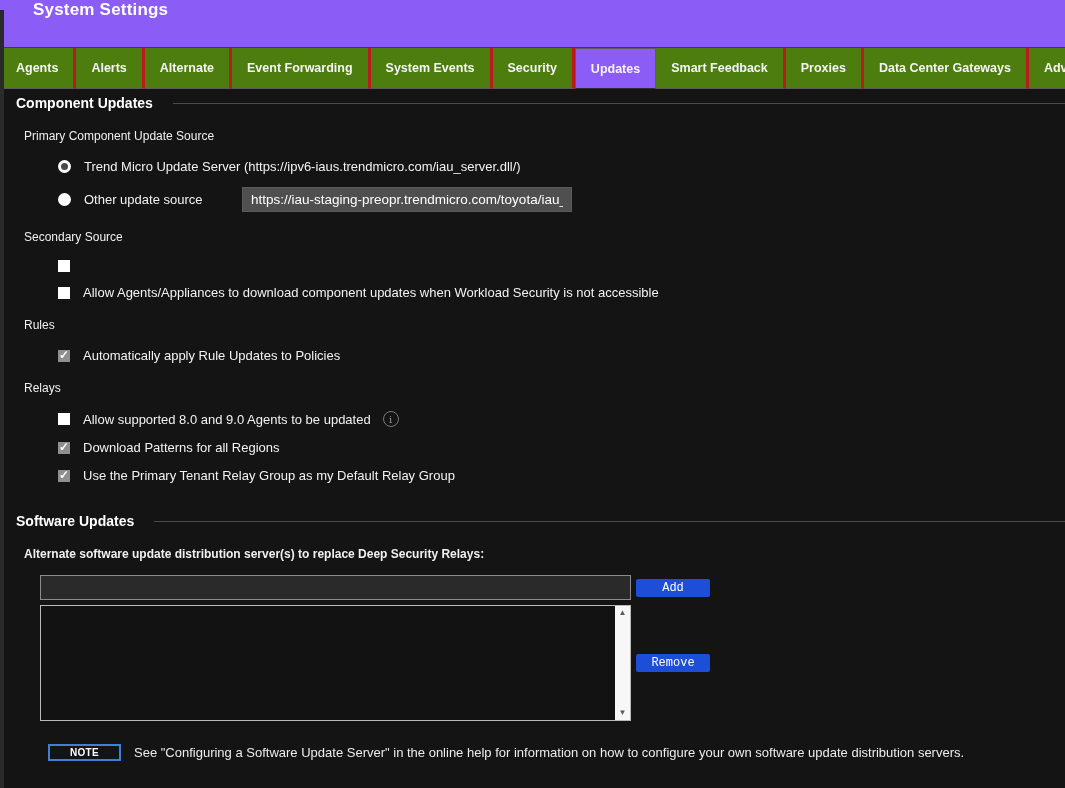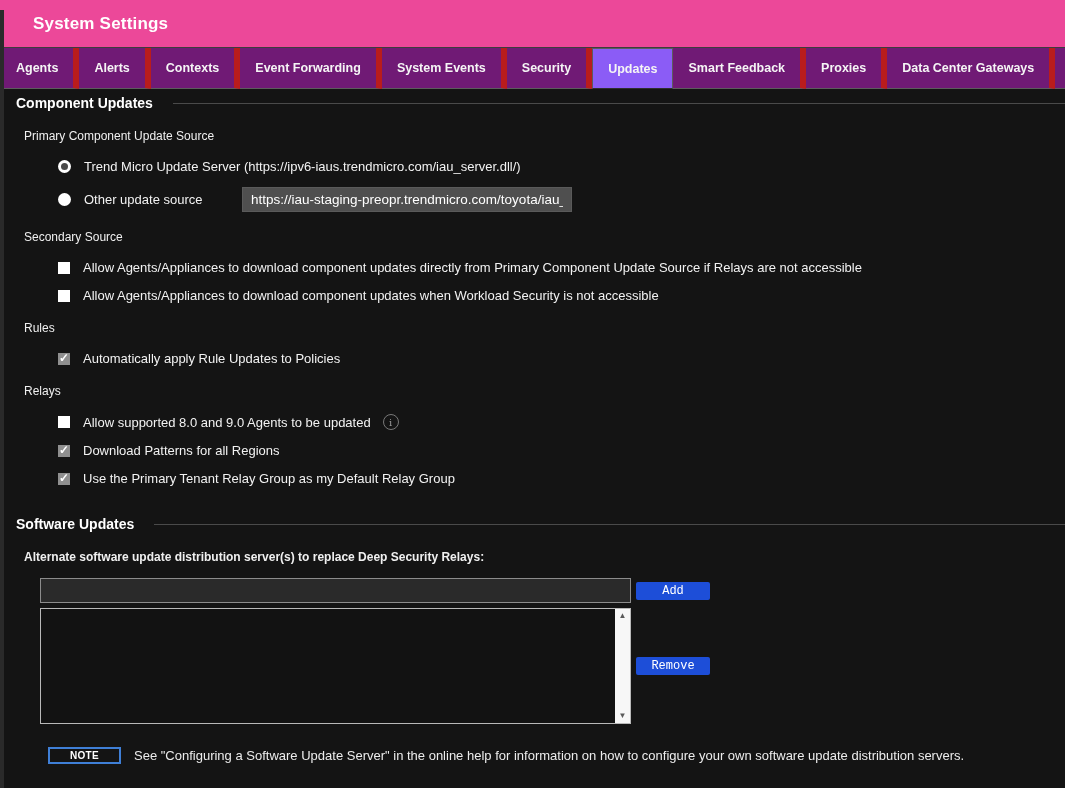--- a/index.html
+++ b/index.html
@@ -7,29 +7,29 @@
   body {
     background:#141414;
     font-family:"Liberation Sans", sans-serif;
     color:#f2f2f2;
     position:relative;
     overflow:hidden;
   }
   .left-edge { position:absolute; left:0; top:10px; bottom:0; width:4px; background:#2a2a2a; z-index:5; }
 
   
-  .page-header { height:47px; background:#ec4899; display:flex; align-items:center; padding-left:33px; }
+  .page-header { height:47px; background:#8b5cf6; display:flex; align-items:flex-start; padding-left:33px; }
   .page-title { font-size:17px; font-weight:bold; color:#ffffff; letter-spacing:.2px; }
 
   
   .tab-bar { height:41px; background:#1b1b1b; border-top:1px solid #3d3d3d; display:flex; align-items:flex-start; overflow:visible; position:relative; z-index:4; }
   .tab {
     height:41px; display:flex; align-items:center; padding:0 15px;
     font-size:12.5px; font-weight:bold; color:#f5f5f5; cursor:default;
-    border-right:6px solid #b91c1c; border-bottom:1px solid #5c5c5c; background:#701a75;
+    border-right:3px solid #b91c1c; border-bottom:1px solid #5c5c5c; background:#4d7c0f;
     white-space:nowrap;
   }
   .tab:first-child { border-left:1px solid #474747; }
   .tab.active {
     background:#8b5cf6;
     border:1px solid #5c5c5c;
     border-bottom:1px solid #2e2e2e;
   }
   .tab-filler { flex:1; height:41px; border-bottom:1px solid #5c5c5c; background:#1b1b1b; }
   .tab-corner { width:25px; height:48px; background:#0d0d0d; }
@@ -113,21 +113,21 @@
 
 <div class="left-edge"></div>
 
 <div class="page-header">
   <div class="page-title">System Settings</div>
 </div>
 
 <div class="tab-bar">
   <div class="tab">Agents</div>
   <div class="tab">Alerts</div>
-  <div class="tab">Contexts</div>
+  <div class="tab">Alternate</div>
   <div class="tab">Event Forwarding</div>
   <div class="tab">System Events</div>
   <div class="tab">Security</div>
   <div class="tab active">Updates</div>
   <div class="tab">Smart Feedback</div>
   <div class="tab">Proxies</div>
   <div class="tab">Data Center Gateways</div>
   <div class="tab">Advanced</div>
   <div class="tab-filler"></div>
   <div class="tab-corner"></div>
@@ -150,21 +150,20 @@
   <div class="ctl-row row-gap">
     <div class="radio"></div>
     <div class="ctl-label other-label">Other update source</div>
     <input class="url-input" type="text" value="https://iau-staging-preopr.trendmicro.com/toyota/iau_" style="">
   </div>
 
   <div class="subheader mt18">Secondary Source</div>
 
   <div class="ctl-row mt16">
     <div class="checkbox"></div>
-    <div class="ctl-label">Allow Agents/Appliances to download component updates directly from Primary Component Update Source if Relays are not accessible</div>
   </div>
   <div class="ctl-row row-gap">
     <div class="checkbox"></div>
     <div class="ctl-label">Allow Agents/Appliances to download component updates when Workload Security is not accessible</div>
   </div>
 
   <div class="subheader mt18">Rules</div>
 
   <div class="ctl-row mt16">
     <div class="checkbox checked"></div>

